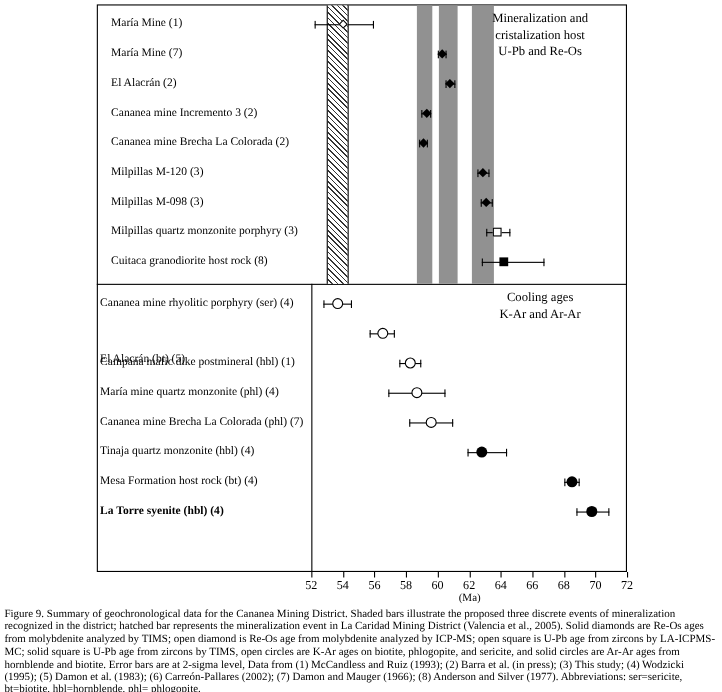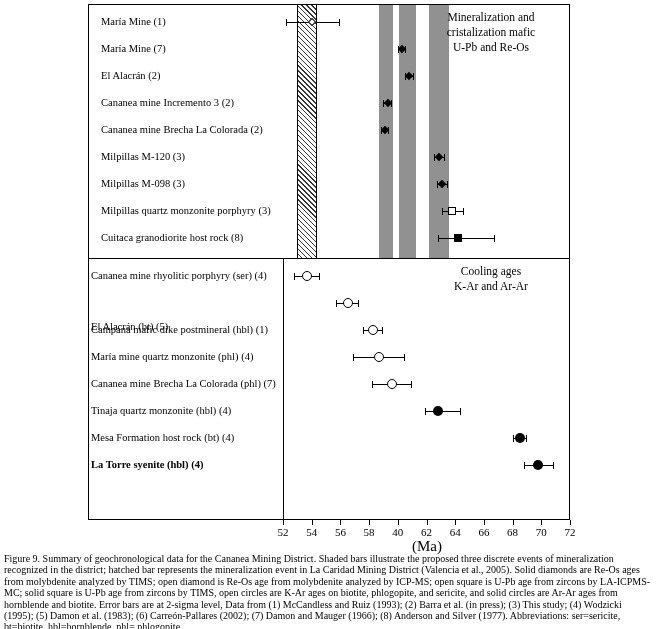--- a/index.html
+++ b/index.html
@@ -5,21 +5,21 @@
   html,body{margin:0;padding:0;background:#fff;}
   .page{position:relative;width:656px;height:629px;background:#fff;overflow:hidden;
         font-family:"Liberation Serif","DejaVu Serif",serif;color:#000;}
   #chart{position:absolute;left:0;top:0;width:656px;height:556px;}
   .frame{position:absolute;left:88px;top:4px;width:482px;height:516px;border:1px solid #000;box-sizing:border-box;}
   .divider{position:absolute;left:88px;top:258px;width:482px;height:1px;background:#000;}
   .vline{position:absolute;left:283px;top:258px;width:1px;height:262px;background:#000;}
   .ptitle{position:absolute;text-align:center;font-size:11.5px;line-height:15px;z-index:5;}
   .t0{left:416px;top:10px;width:150px;}
   .t1{left:416px;top:264px;width:150px;}
-  .xlabel{position:absolute;left:407px;top:538px;width:40px;text-align:center;font-size:15px;}
+  .xlabel{position:absolute;left:407px;top:538px;width:40px;text-align:center;font-size:10px;}
   .caption{position:absolute;left:4px;top:553px;width:649px;font-size:10px;line-height:11.4px;text-align:left;}
   .band{position:absolute;top:5px;height:253px;z-index:1;}
   .band.gray{background:#919191;}
   .band.hatch{background:repeating-linear-gradient(45deg,#fff 0px,#fff 2.5px,#333 2.5px,#333 3.5px);
               border-left:1px solid #000;border-right:1px solid #000;box-sizing:border-box;}
   .rowlabel{position:absolute;font-size:10.5px;line-height:13px;white-space:nowrap;z-index:4;}
   .errbar{position:absolute;height:1px;background:#000;z-index:2;}
   .errbar::before,.errbar::after{content:"";position:absolute;top:-3px;width:1px;height:7px;background:#000;}
   .errbar::before{left:0;}
   .errbar::after{right:0;}
@@ -36,21 +36,21 @@
 </head>
 <body>
 
 <div class="page">
   <div id="chart">
     <div class="frame"></div>
     <div class="divider"></div>
     <div class="vline"></div>
     <div class="ptitle t0" id="title0">
         <div>Mineralization and</div>
-        <div>cristalization mafic</div>
+        <div>cristalization host</div>
         <div>U-Pb and Re-Os</div>
       </div>
     <div class="ptitle t1" id="title1">
         <div>Cooling ages</div>
         <div>K-Ar and Ar-Ar</div>
       </div>
     <div class="xlabel">(Ma)</div>
     <div id="dyn">
         <div class="band gray" style="left: 379.145px; width: 14.35px;"></div>
         <div class="band gray" style="left: 399.235px; width: 17.22px;"></div>
@@ -109,21 +109,21 @@
         <div class="marker m-sc" style="left: 533.43px; top: 460px;"></div>
         <div class="tick" style="left: 283px;"></div>
         <div class="ticklabel" style="left: 270px;">52</div>
         <div class="tick" style="left: 311.7px;"></div>
         <div class="ticklabel" style="left: 298.7px;">54</div>
         <div class="tick" style="left: 340.4px;"></div>
         <div class="ticklabel" style="left: 327.4px;">56</div>
         <div class="tick" style="left: 369.1px;"></div>
         <div class="ticklabel" style="left: 356.1px;">58</div>
         <div class="tick" style="left: 397.8px;"></div>
-        <div class="ticklabel" style="left: 384.8px;">40</div>
+        <div class="ticklabel" style="left: 384.8px;">60</div>
         <div class="tick" style="left: 426.5px;"></div>
         <div class="ticklabel" style="left: 413.5px;">62</div>
         <div class="tick" style="left: 455.2px;"></div>
         <div class="ticklabel" style="left: 442.2px;">64</div>
         <div class="tick" style="left: 483.9px;"></div>
         <div class="ticklabel" style="left: 470.9px;">66</div>
         <div class="tick" style="left: 512.6px;"></div>
         <div class="ticklabel" style="left: 499.6px;">68</div>
         <div class="tick" style="left: 541.3px;"></div>
         <div class="ticklabel" style="left: 528.3px;">70</div>

